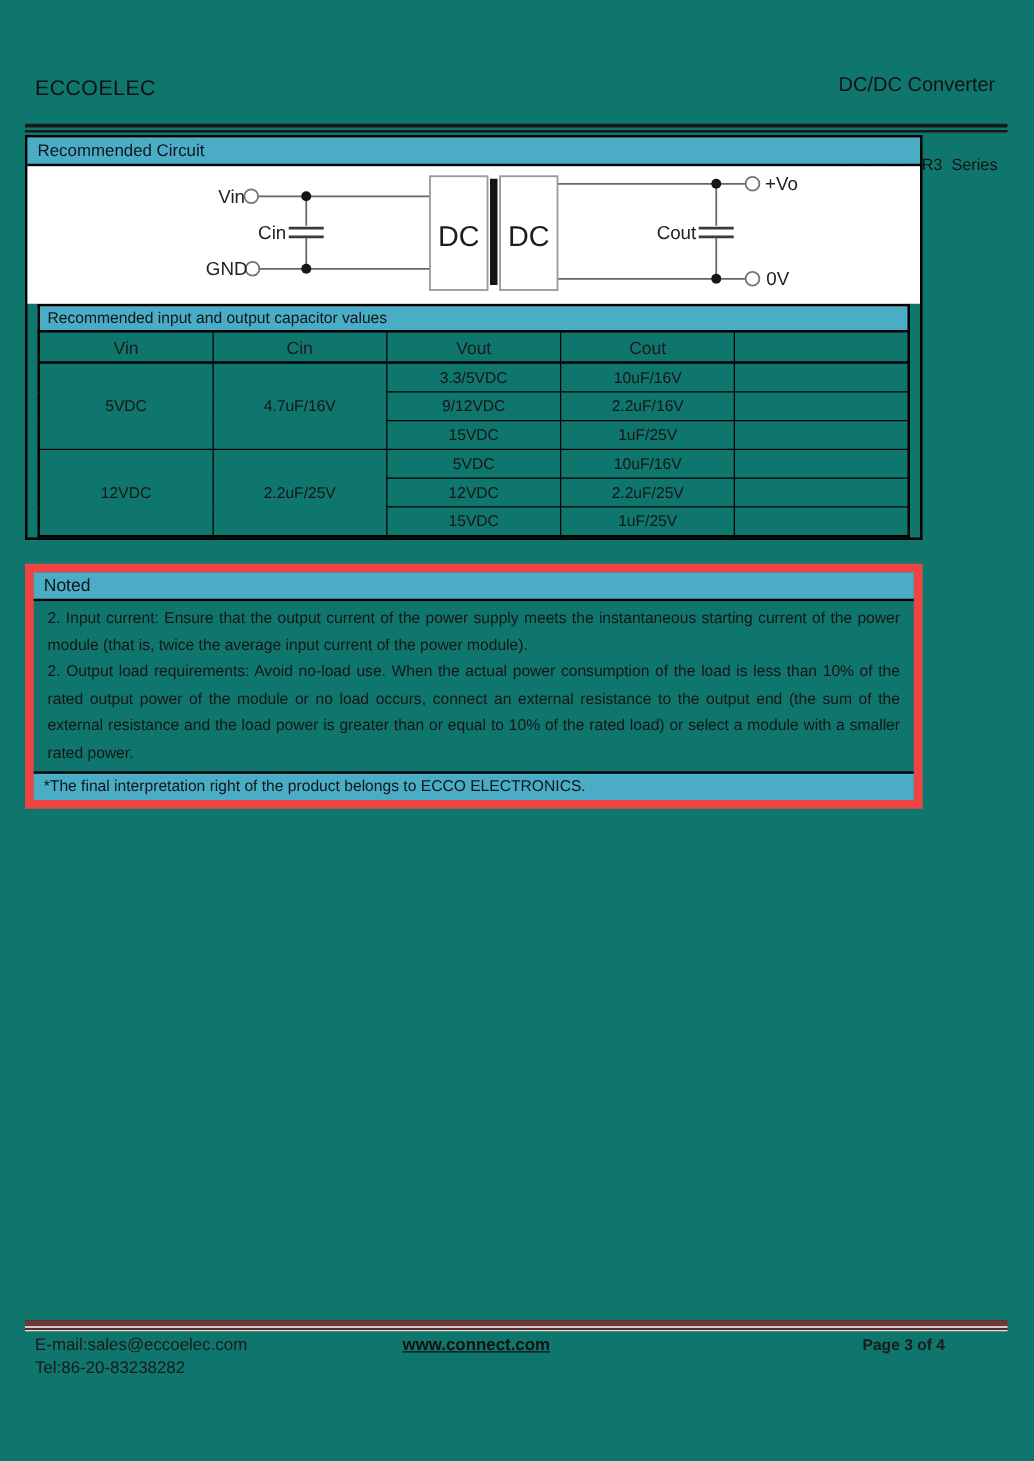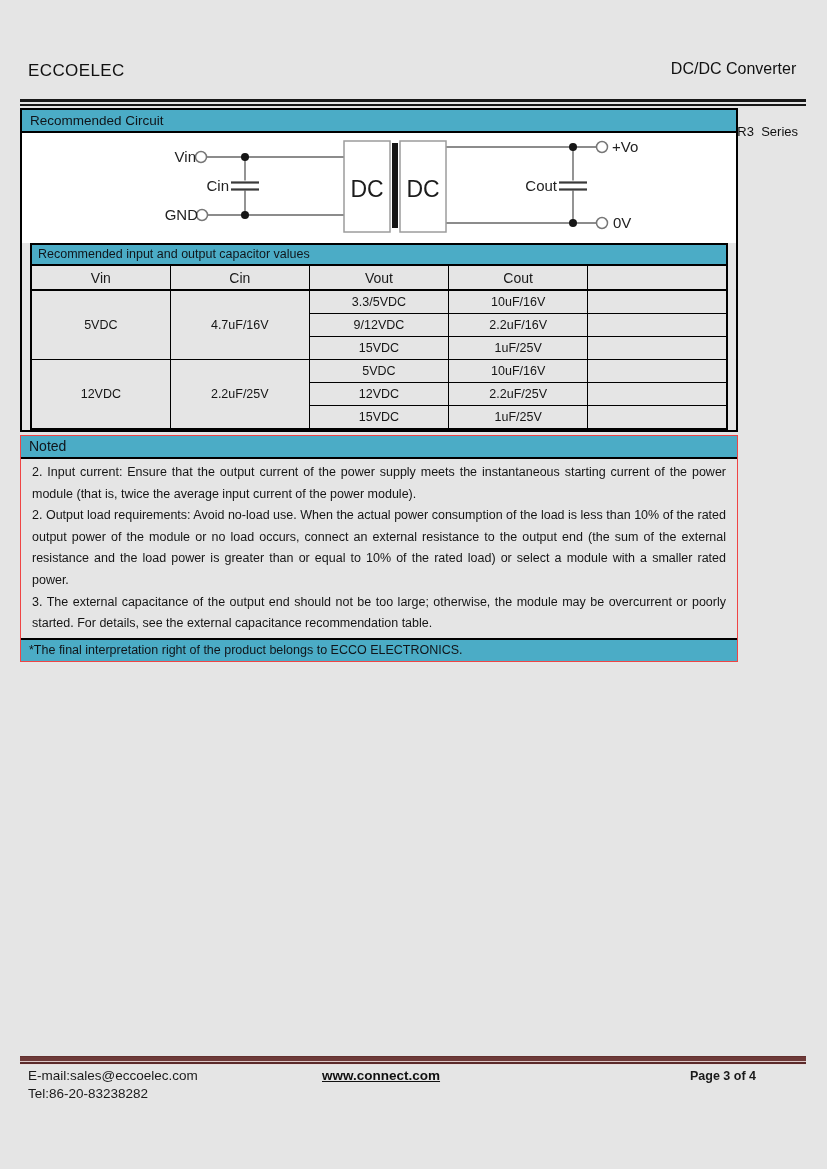--- a/index.html
+++ b/index.html
@@ -1,17 +1,17 @@
 <!DOCTYPE html>
 <html><head>
 <meta charset="utf-8">
 <style>
   html,body { margin:0; padding:0; background:#ffffff; }
   .page {
-    position:relative; width:827px; height:1169px; background:#e5e5e5;
+    position:relative; width:827px; height:1169px; background:#0f766e;
     font-family:"Liberation Sans", sans-serif; color:#1a1a1a; overflow:hidden;
   }
 
   
   .header-brand { position:absolute; top:61px; left:28px; font-size:17px; letter-spacing:0.4px; color:#111; }
   .header-right { position:absolute; top:58px; right:29px; color:#111; }
   .product { font-size:16px; line-height:21px; }
   .series  { font-size:13px; line-height:17px; white-space:pre;margin-top:44px; }
   .double-rule {
     position:absolute; top:99px; left:20px; width:786px; height:2px;
@@ -30,21 +30,21 @@
   table.cap { width:100%; border-collapse:collapse; border:2px solid #000; table-layout:fixed; }
   table.cap th {
     border:1px solid #000; border-bottom:2px solid #000;
     font-size:14px; font-weight:400; height:23px; text-align:center; padding:0;
   }
   table.cap td {
     border:1px solid #000; font-size:12.5px; height:22px; text-align:center; padding:0; color:#151515;
   }
 
   
-  .noted { border:1px solid #ef4444; margin-top:3px; box-sizing:border-box; }
+  .noted { border:7px solid #ef4444; margin-top:19px; box-sizing:border-box; }
   .banner-noted { font-size:14px; padding:2px 8px 3px; border-bottom:2px solid #000; }
   .notes-body { padding:3px 11px 3px; }
   .notes-body p { margin:0; font-size:12.5px; line-height:21.6px; text-align:justify; color:#151515; }
   .banner-final { font-size:12.5px; padding:3px 8px 4px; border-top:2px solid #000; }
 
   
   .footer-bar {
     position:absolute; top:1056px; left:20px; width:786px; height:9px;
     background:linear-gradient(to bottom,
       #63302f 0px, #63302f 1px,
@@ -181,21 +181,20 @@
           </tbody>
         </table>
       </div>
     </div>
 
     <div class="noted">
       <div class="banner banner-noted">Noted</div>
       <div class="notes-body">
         <p>2. Input current: Ensure that the output current of the power supply meets the instantaneous starting current of the power module (that is, twice the average input current of the power module).</p>
         <p>2. Output load requirements: Avoid no-load use. When the actual power consumption of the load is less than 10% of the rated output power of the module or no load occurs, connect an external resistance to the output end (the sum of the external resistance and the load power is greater than or equal to 10% of the rated load) or select a module with a smaller rated power.</p>
-        <p>3. The external capacitance of the output end should not be too large; otherwise, the module may be overcurrent or poorly started. For details, see the external capacitance recommendation table.</p>
       </div>
       <div class="banner banner-final">*The final interpretation right of the product belongs to ECCO ELECTRONICS.</div>
     </div>
 
   </div>
 
   <div class="footer-bar"></div>
   <div class="footer-email">E-mail:sales@eccoelec.com</div>
   <div class="footer-tel">Tel:86-20-83238282</div>
   <div class="footer-site">www.connect.com</div>

